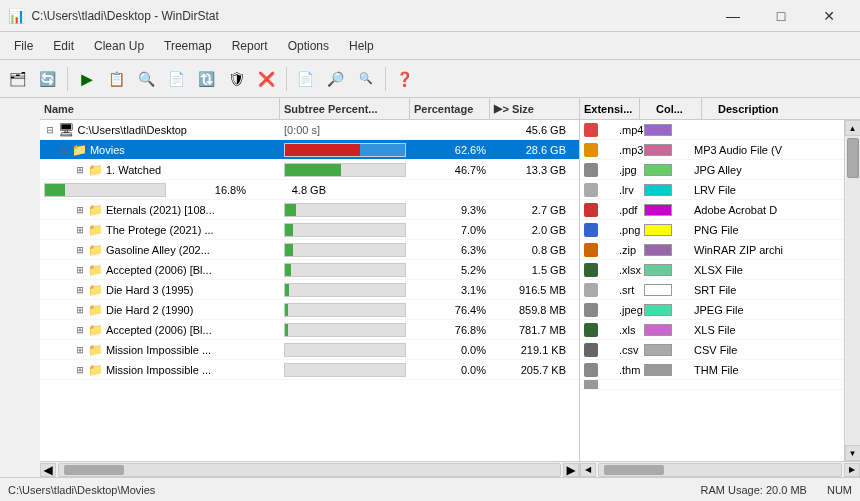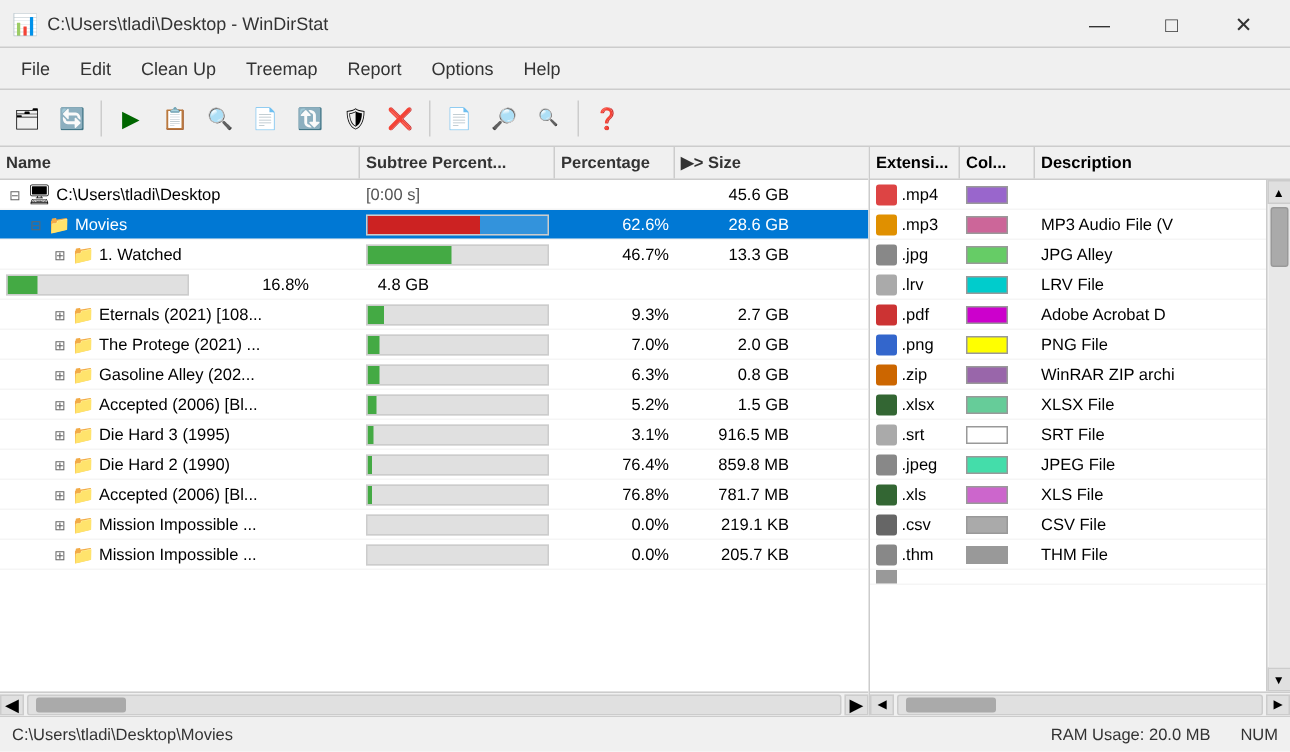--- a/index.html
+++ b/index.html
@@ -14,21 +14,21 @@
     
     .menubar { background: #f0f0f0; height: 28px; display: flex; align-items: center; padding: 0 4px; border-bottom: 1px solid #ccc; }
     .menu-item { padding: 4px 10px; cursor: pointer; font-size: 12px; color: #333; }
     
     
     .toolbar { background: #f0f0f0; height: 38px; display: flex; align-items: center; padding: 0 4px; border-bottom: 1px solid #ccc; gap: 2px; }
     .toolbar-btn { width: 28px; height: 28px; border: 1px solid transparent; background: transparent; cursor: pointer; display: flex; align-items: center; justify-content: center; font-size: 14px; border-radius: 2px; }
     .toolbar-separator { width: 1px; height: 24px; background: #ccc; margin: 0 3px; }
     
     
-    .main-content { display: flex; height: calc(501px - 32px - 28px - 38px - 24px); }
+    .main-content { display: flex; height: calc(501px - 32px - 28px - 38px - 24px); margin-left: 40px; }
     
     
     .left-panel { flex: 1; overflow: hidden; border-right: 1px solid #ccc; background: white; display: flex; flex-direction: column; }
     .tree-header { display: flex; background: #f0f0f0; border-bottom: 1px solid #ccc; height: 22px; align-items: center; font-size: 11px; font-weight: bold; color: #333; }
     .col-name { width: 240px; padding: 0 4px; border-right: 1px solid #ccc; height: 100%; display: flex; align-items: center; cursor: pointer; }
     .col-subtree { width: 130px; padding: 0 4px; border-right: 1px solid #ccc; height: 100%; display: flex; align-items: center; cursor: pointer; }
     .col-percentage { width: 80px; padding: 0 4px; border-right: 1px solid #ccc; height: 100%; display: flex; align-items: center; cursor: pointer; }
     .col-size { width: 80px; padding: 0 4px; height: 100%; display: flex; align-items: center; cursor: pointer; }
     
     .tree-body { overflow-y: auto; flex: 1; }
@@ -43,27 +43,27 @@
     .cell-size { width: 80px; padding: 0 4px; text-align: right; font-size: 11px; display: flex; align-items: center; justify-content: flex-end; }
     
     .expand-icon { width: 16px; height: 16px; display: flex; align-items: center; justify-content: center; font-size: 9px; color: #666; flex-shrink: 0; cursor: pointer; }
     
     
     .bar-container { height: 14px; flex: 1; background: #e0e0e0; border: 1px solid #ccc; display: flex; overflow: hidden; }
     .bar-fill { height: 100%; }
     
     
     .right-panel { width: 280px; background: white; display: flex; flex-direction: column; }
-    .ext-header { display: flex; background: #f0f0f0; border-bottom: 1px solid #ccc; height: 22px; align-items: flex-start; font-size: 11px; font-weight: bold; }
+    .ext-header { display: flex; background: #f0f0f0; border-bottom: 1px solid #ccc; height: 22px; align-items: flex-start; font-size: 11px; font-weight: bold; gap: 12px; }
     .ext-col-ext { width: 60px; padding: 0 4px; border-right: 1px solid #ccc; height: 100%; display: flex; align-items: center; cursor: pointer; }
     .ext-col-color { width: 50px; padding: 0 4px; border-right: 1px solid #ccc; height: 100%; display: flex; align-items: center; cursor: pointer; }
     .ext-col-desc { flex: 1; padding: 0 4px; height: 100%; display: flex; align-items: center; cursor: pointer; }
     .ext-body { overflow-y: auto; flex: 1; }
     .ext-row { display: flex; align-items: center; height: 20px; border-bottom: 1px solid #f5f5f5; cursor: pointer; }
-    .ext-cell-ext { width: 60px; padding: 0 4px; font-size: 11px; display: flex; align-items: center; gap: 3px; }
+    .ext-cell-ext { width: 60px; padding: 0 4px; font-size: 11px; display: flex; align-items: center; gap: 21px; }
     .ext-cell-color { width: 50px; padding: 0 4px; display: flex; align-items: center; }
     .ext-cell-desc { flex: 1; padding: 0 4px; font-size: 11px; overflow: hidden; white-space: nowrap; }
     .color-swatch { width: 28px; height: 12px; border: 1px solid #999; }
     
     
     .h-scrollbar { height: 16px; background: #f0f0f0; border-top: 1px solid #ccc; display: flex; align-items: center; }
     .h-scrollbar-inner { flex: 1; height: 14px; background: #e0e0e0; border: 1px solid #ccc; margin: 0 2px; border-radius: 2px; position: relative; }
     .h-scrollbar-thumb { position: absolute; left: 5px; top: 1px; width: 60px; height: 10px; background: #aaa; border-radius: 2px; }
     
     

